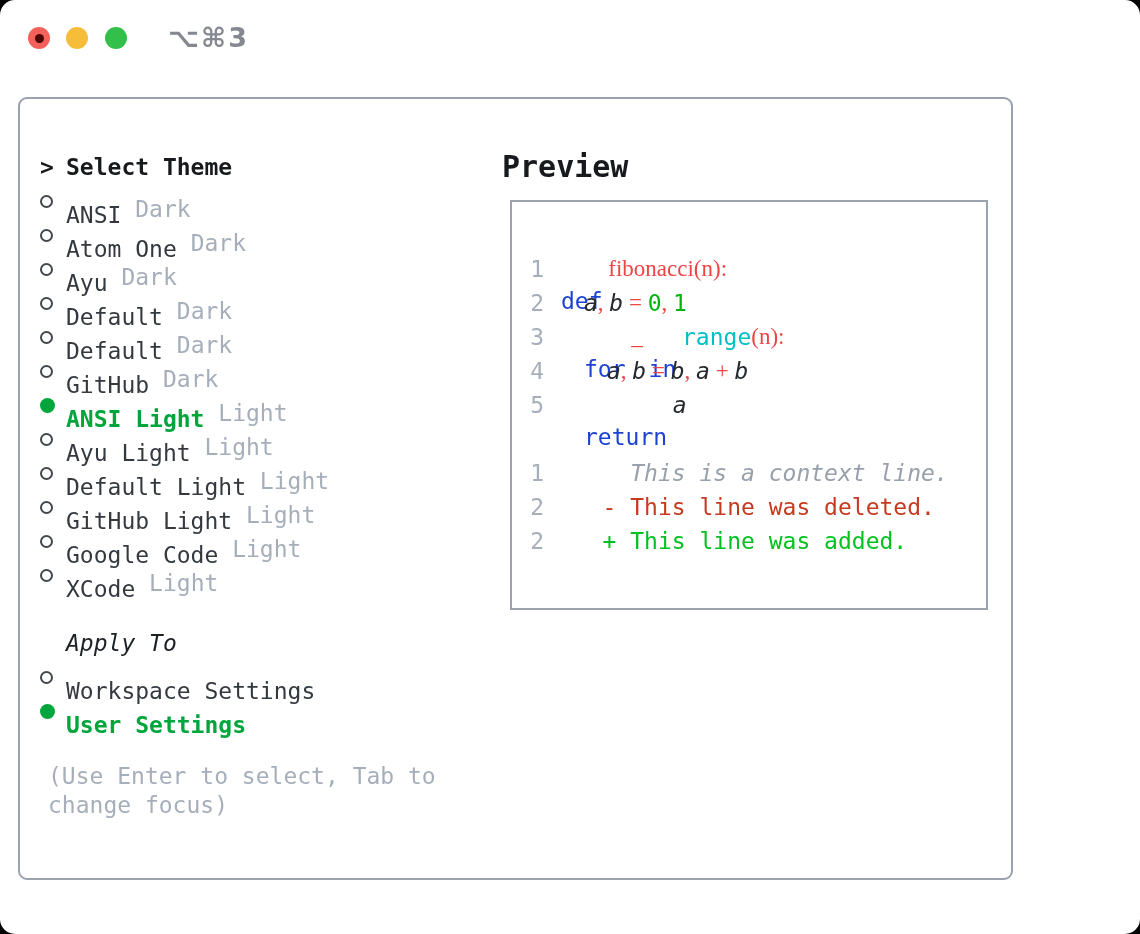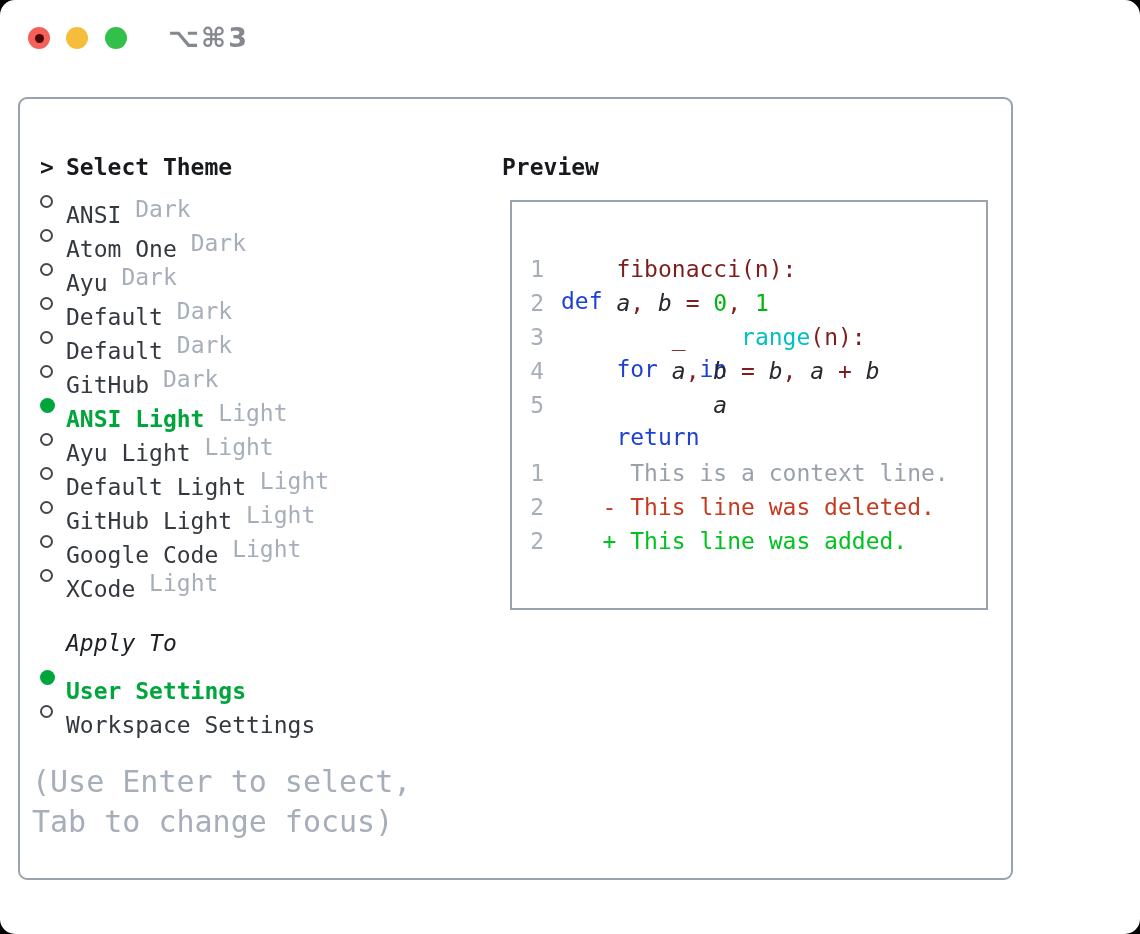--- a/index.html
+++ b/index.html
@@ -36,41 +36,41 @@
   }
   .radio.on { width:15px; height:15px; border:none; background:var(--accent-green); }
   .prompt { width:26px; font-weight:bold; color:var(--heading-dark); }
   .list-header { font-weight:bold; color:var(--heading-dark); }
   .t-name { color:var(--text-dark);margin-top:27px; }
   .t-variant { color:var(--muted-gray);margin-top:16px; }
   .sel .t-name { color:var(--accent-green);font-weight:bold; }
   .spacer { height:34px; }
   .apply-title { color:#1d2025; padding-left:26px;font-style:italic; }
   .hint {
-    position:absolute; left:12px; top:663px; width:430px;
-    font-size:30px; line-height:40px; color:var(--muted-gray); white-space:pre-wrap;
+    position:absolute; left:28px; top:663px; width:430px;
+    font-size:23px; line-height:29px; color:var(--muted-gray); white-space:pre-wrap;
   }
   
   .preview-label {
     position:absolute; left:482px; top:51px; height:34px; line-height:34px;
-    font-size:23px; font-weight:bold; color:var(--heading-dark);
+    font-size:30px; font-weight:bold; color:var(--heading-dark);
   }
   .preview-box {
     position:absolute; left:490px; top:101px; width:478px; height:410px;
     border:2px solid var(--border-gray);
     padding:50px 0 0 18px; overflow:hidden;
   }
   .code-row { display:flex; height:34px; line-height:34px; font-size:23px; white-space:pre; }
   .lnum { width:14px; text-align:right; color:var(--muted-gray); margin-right:17px; flex:none; }
-  .seg-plain   { color:#7f1d1d; }
+  .seg-plain   { color:#ef4444;font-family:Liberation Serif, serif; }
   .seg-keyword { color:var(--kw-blue);margin-top:32px; }
   .seg-builtin { color:var(--builtin-cyan); }
   .seg-number  { color:var(--num-green); }
   .seg-var     { color:#26292e; font-style:italic; }
-  .seg-context { color:var(--context-gray); }
+  .seg-context { color:var(--context-gray);font-style:italic; }
   .seg-removed { color:var(--diff-removed); }
   .seg-added   { color:var(--diff-added); }
 </style>
 </head>
 <body>
 
 <div class="window">
 
   <div class="titlebar">
     <span class="tl red">
@@ -100,22 +100,22 @@
           <div class="row"><span class="marker"><span class="radio"></span></span><span class="t-name">Ayu Light</span><span class="t-variant"> Light</span></div>
           <div class="row"><span class="marker"><span class="radio"></span></span><span class="t-name">Default Light</span><span class="t-variant"> Light</span></div>
           <div class="row"><span class="marker"><span class="radio"></span></span><span class="t-name">GitHub Light</span><span class="t-variant"> Light</span></div>
           <div class="row"><span class="marker"><span class="radio"></span></span><span class="t-name">Google Code</span><span class="t-variant"> Light</span></div>
           <div class="row"><span class="marker"><span class="radio"></span></span><span class="t-name">XCode</span><span class="t-variant"> Light</span></div>
         </div>
 
       <div class="spacer"></div>
       <div class="row apply-title">Apply To</div>
       <div id="apply-list">
+          <div class="row"><span class="marker"><span class="radio"></span></span><span class="t-name">Workspace Settings</span></div>
           <div class="row sel"><span class="marker"><span class="radio on"></span></span><span class="t-name">User Settings</span></div>
-          <div class="row"><span class="marker"><span class="radio"></span></span><span class="t-name">Workspace Settings</span></div>
         </div>
     </div>
 
     <div class="hint">(Use Enter to select, Tab to change focus)</div>
 
     <div class="preview-label">Preview</div>
 
     <div class="preview-box">
       <div id="preview-lines">
           <div class="code-row"><span class="lnum">1</span><span class="seg-keyword">def</span><span class="seg-plain"> fibonacci(n):</span></div>

